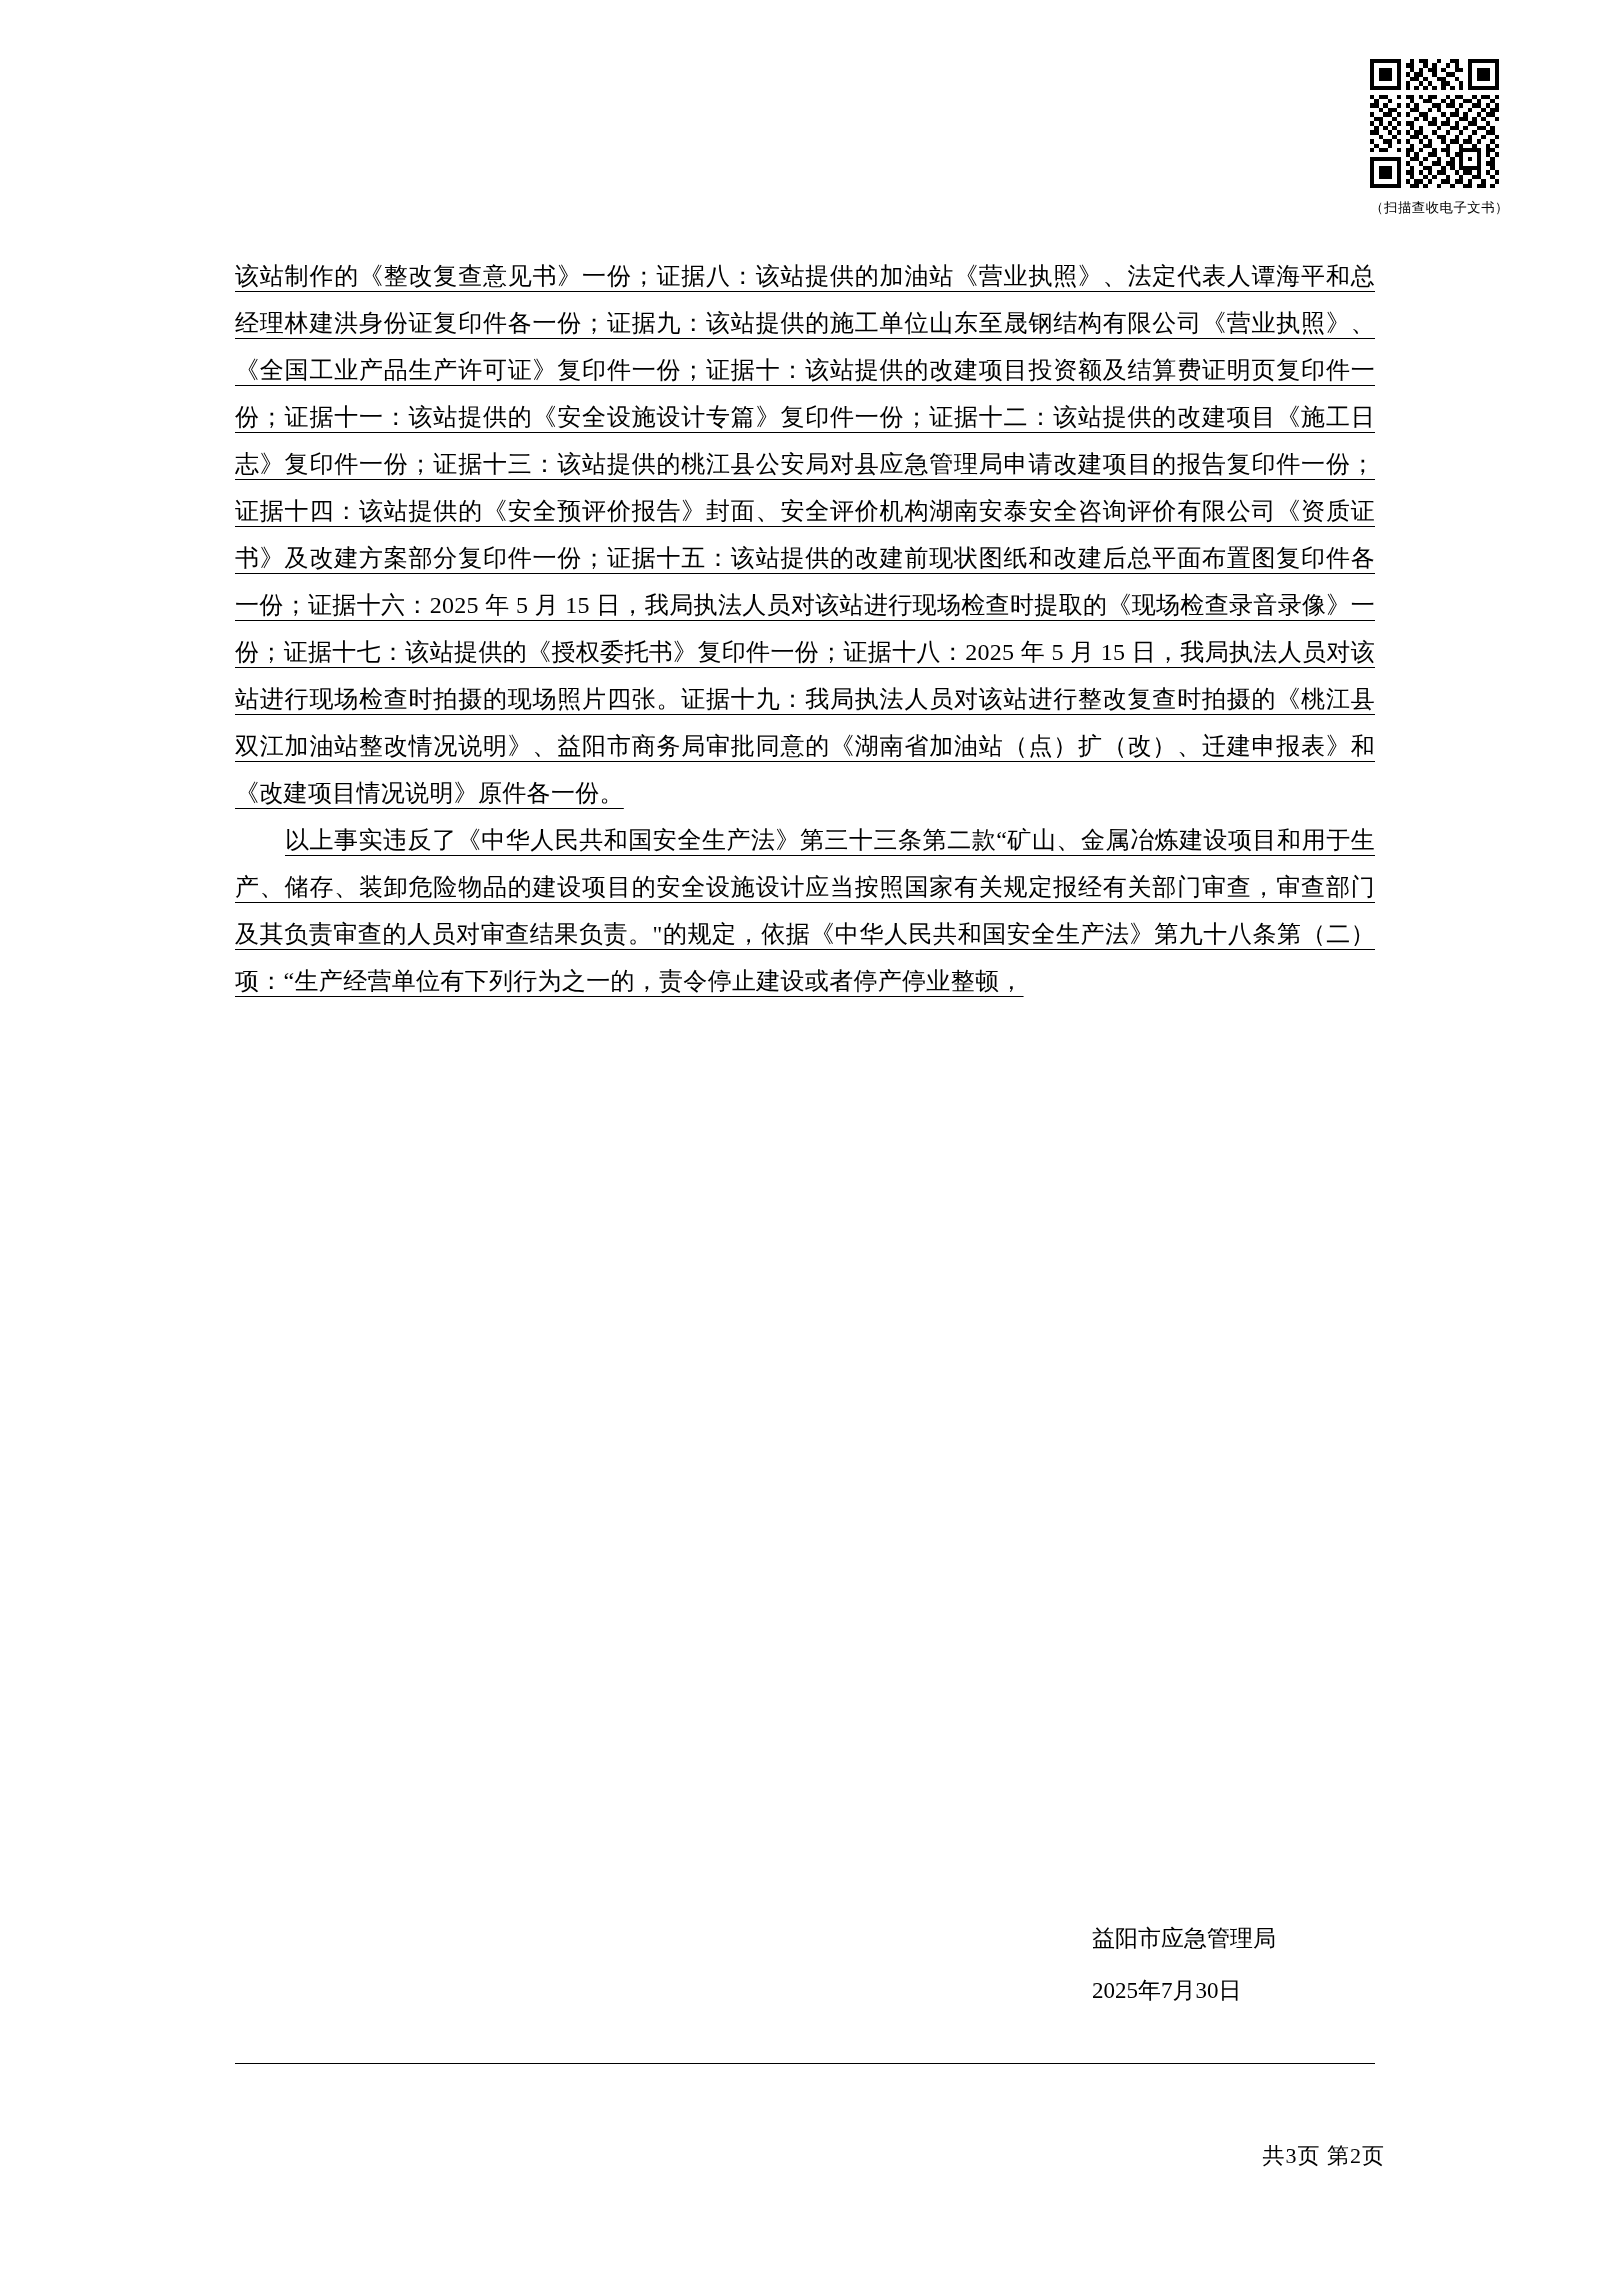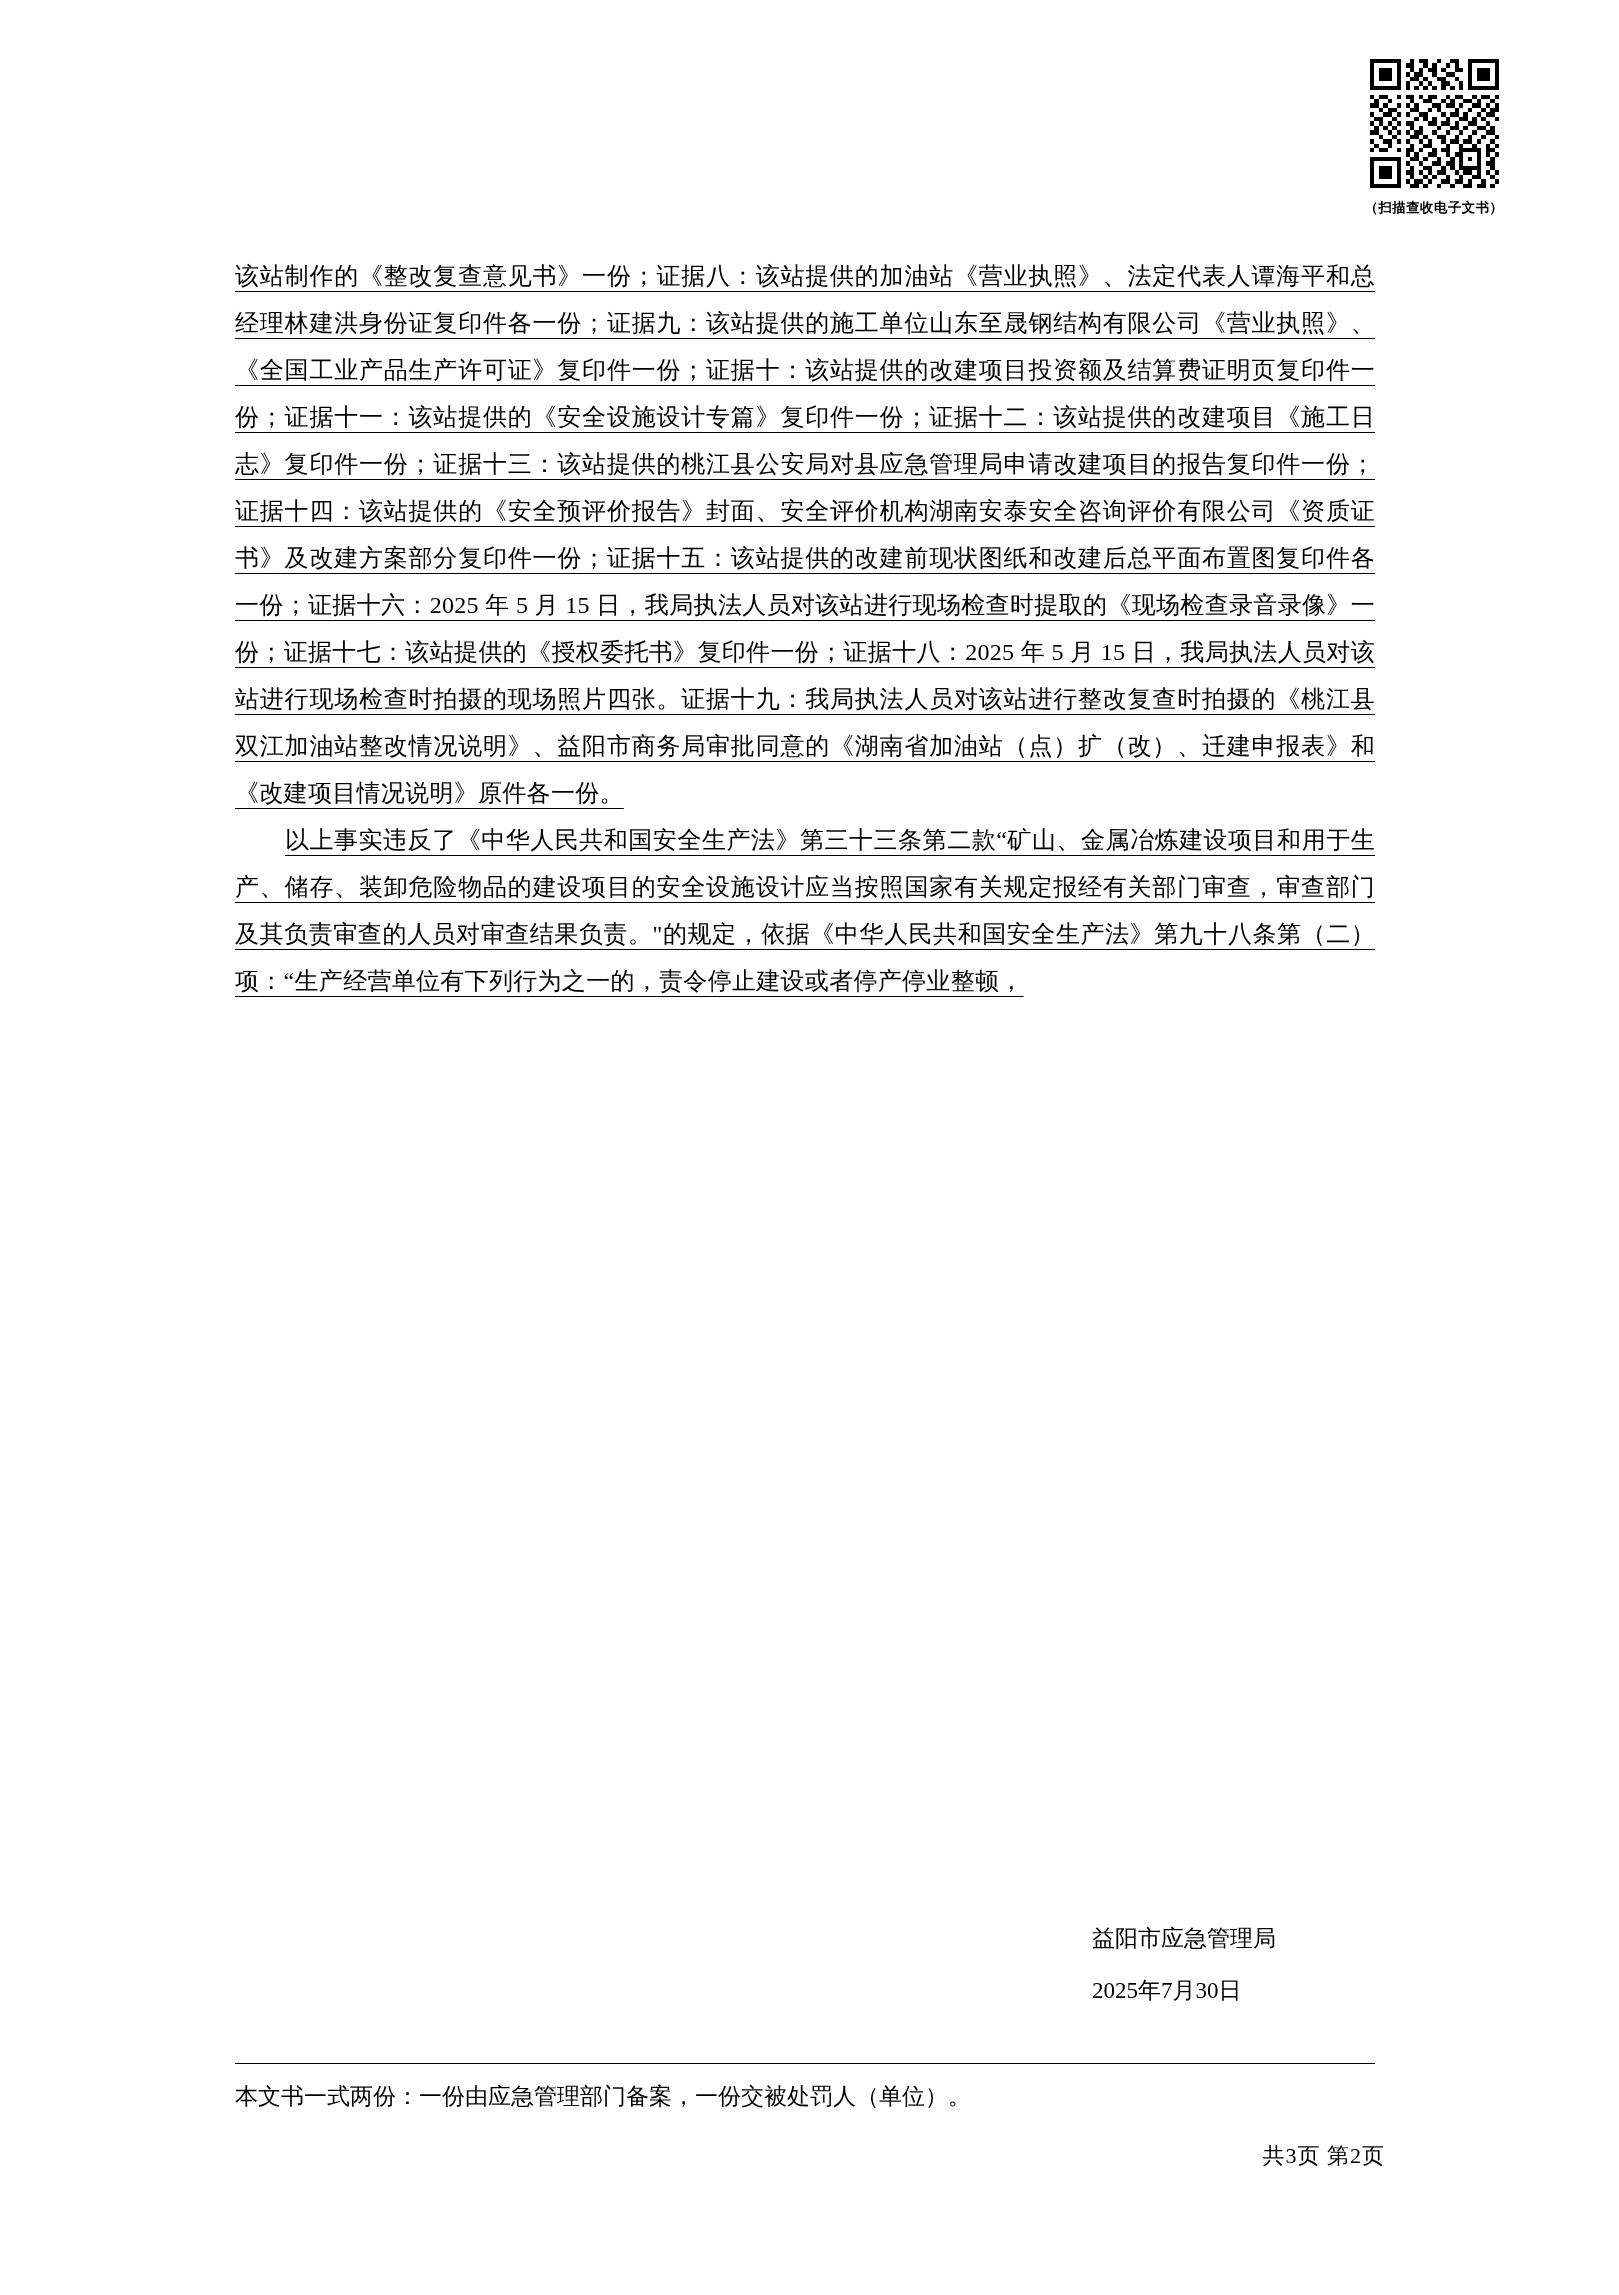--- a/index.html
+++ b/index.html
@@ -19,22 +19,21 @@
     box-sizing: border-box;
     overflow: hidden;
   }
 
   
   .qr-block {
     position: absolute;
     top: 59px;
     right: 111px;
     width: 150px;
-    text-align: center;
-    font-weight: bold;
+    text-align: right;
   }
   .qr-code {
     width: 129px;
     height: 129px;
     margin: 0 auto;
     display: block;
   }
   .qr-caption {
     margin-top: 11.4px;
     font-size: 13.4px;
@@ -372,17 +371,16 @@
     <p class="para underlined">该站制作的《整改复查意见书》一份；证据八：该站提供的加油站《营业执照》、法定代表人谭海平和总经理林建洪身份证复印件各一份；证据九：该站提供的施工单位山东至晟钢结构有限公司《营业执照》、《全国工业产品生产许可证》复印件一份；证据十：该站提供的改建项目投资额及结算费证明页复印件一份；证据十一：该站提供的《安全设施设计专篇》复印件一份；证据十二：该站提供的改建项目《施工日志》复印件一份；证据十三：该站提供的桃江县公安局对县应急管理局申请改建项目的报告复印件一份；证据十四：该站提供的《安全预评价报告》封面、安全评价机构湖南安泰安全咨询评价有限公司《资质证书》及改建方案部分复印件一份；证据十五：该站提供的改建前现状图纸和改建后总平面布置图复印件各一份；证据十六：2025 年 5 月 15 日，我局执法人员对该站进行现场检查时提取的《现场检查录音录像》一份；证据十七：该站提供的《授权委托书》复印件一份；证据十八：2025 年 5 月 15 日，我局执法人员对该站进行现场检查时拍摄的现场照片四张。证据十九：我局执法人员对该站进行整改复查时拍摄的《桃江县双江加油站整改情况说明》、益阳市商务局审批同意的《湖南省加油站（点）扩（改）、迁建申报表》和《改建项目情况说明》原件各一份。</p>
     <p class="para underlined indent">以上事实违反了《中华人民共和国安全生产法》第三十三条第二款“矿山、金属冶炼建设项目和用于生产、储存、装卸危险物品的建设项目的安全设施设计应当按照国家有关规定报经有关部门审查，审查部门及其负责审查的人员对审查结果负责。"的规定，依据《中华人民共和国安全生产法》第九十八条第（二）项：“生产经营单位有下列行为之一的，责令停止建设或者停产停业整顿，</p>
   </div>
 
   <div class="signature">
     <div>益阳市应急管理局</div>
     <div>2025年7月30日</div>
   </div>
 
   <div class="footer-rule"></div>
-  <div class="footer-note">本文书一式两份：一份由应急管理部门备案，一份交被处罚人（单位）。</div>
   <div class="page-number">共3页  第2页</div>
 
 </div>
 
 
 </body></html>

